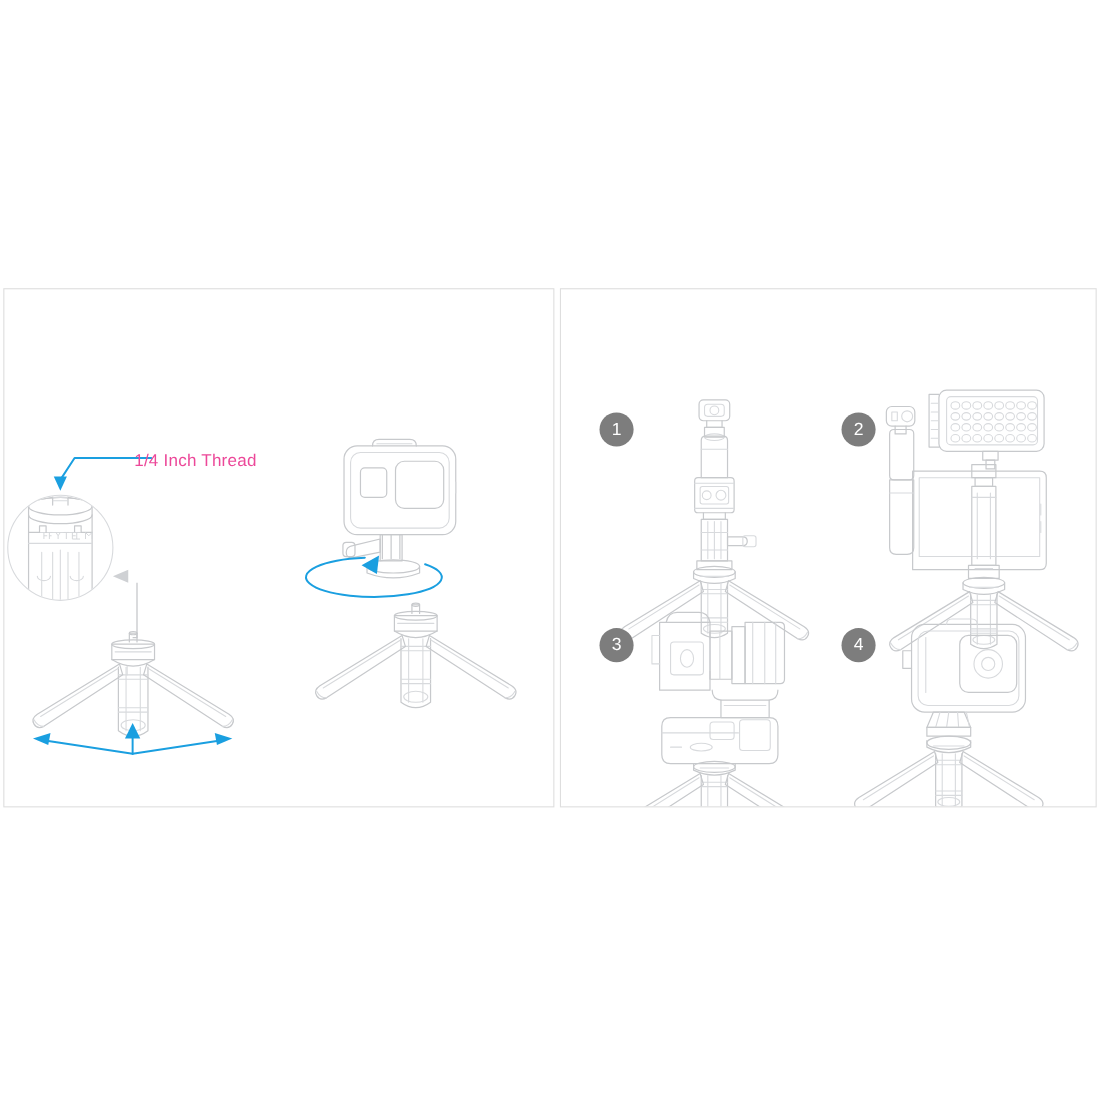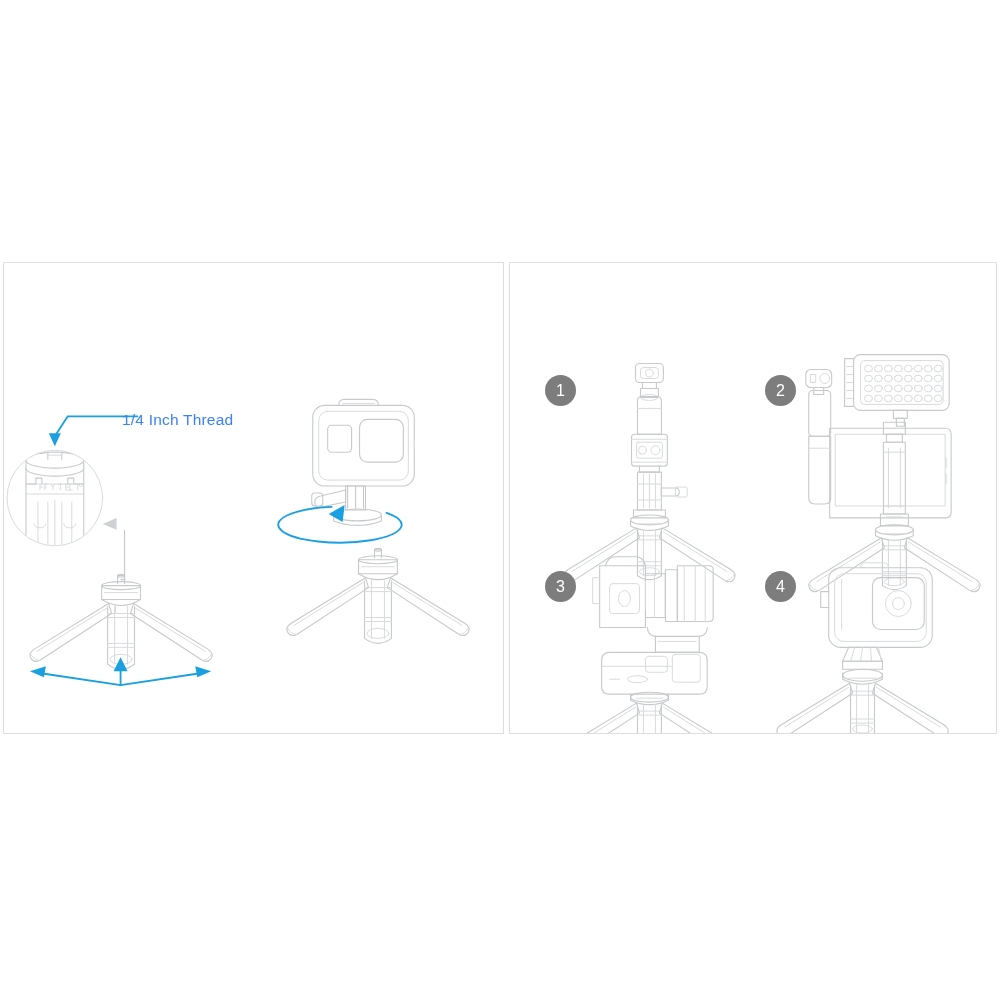--- a/index.html
+++ b/index.html
@@ -13,21 +13,21 @@
   .panel{position:absolute;background:#fff;border:1px solid #dedede;
          box-sizing:border-box;}
   #panel-left{left:3px;top:262px;width:501px;height:472px;}
   #panel-right{left:509px;top:262px;width:488px;height:472px;}
 
   .panel-svg{position:absolute;left:0;top:0;width:100%;height:100%;
              display:block;}
 
   
   .thread-label{position:absolute;left:122px;top:412px;
-                font-size:15.5px;color:#3b82f6;letter-spacing:.2px;
+                font-size:15.5px;color:#ec4899;letter-spacing:.2px;
                 white-space:nowrap;line-height:1;}
 
   
   .step-badge{position:absolute;width:31px;height:31px;border-radius:50%;
               background:#7d7d7d;color:#ffffff;font-size:16px;
               display:flex;align-items:center;justify-content:center;
               line-height:1;font-weight:400;box-sizing:border-box;}
   #step-badge-1{left:545px;top:375px;}
   #step-badge-2{left:765px;top:375px;}
   #step-badge-3{left:545px;top:571px;}

